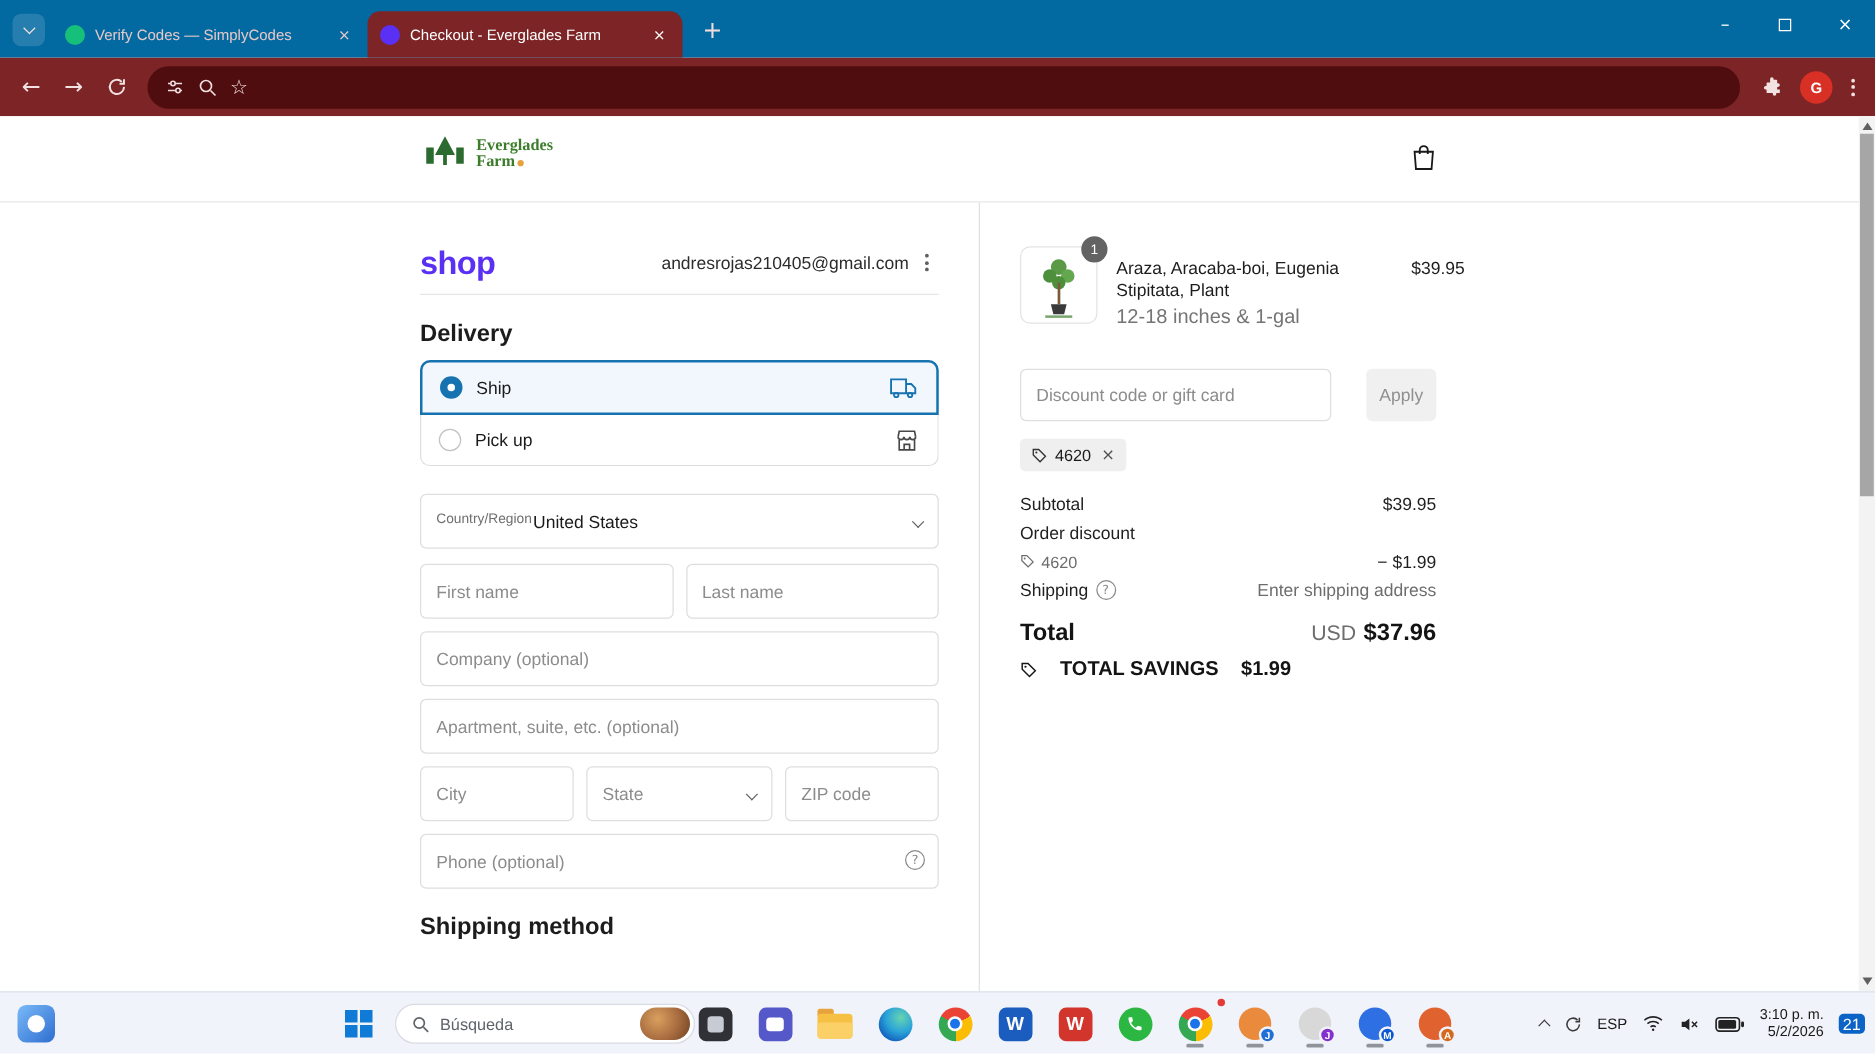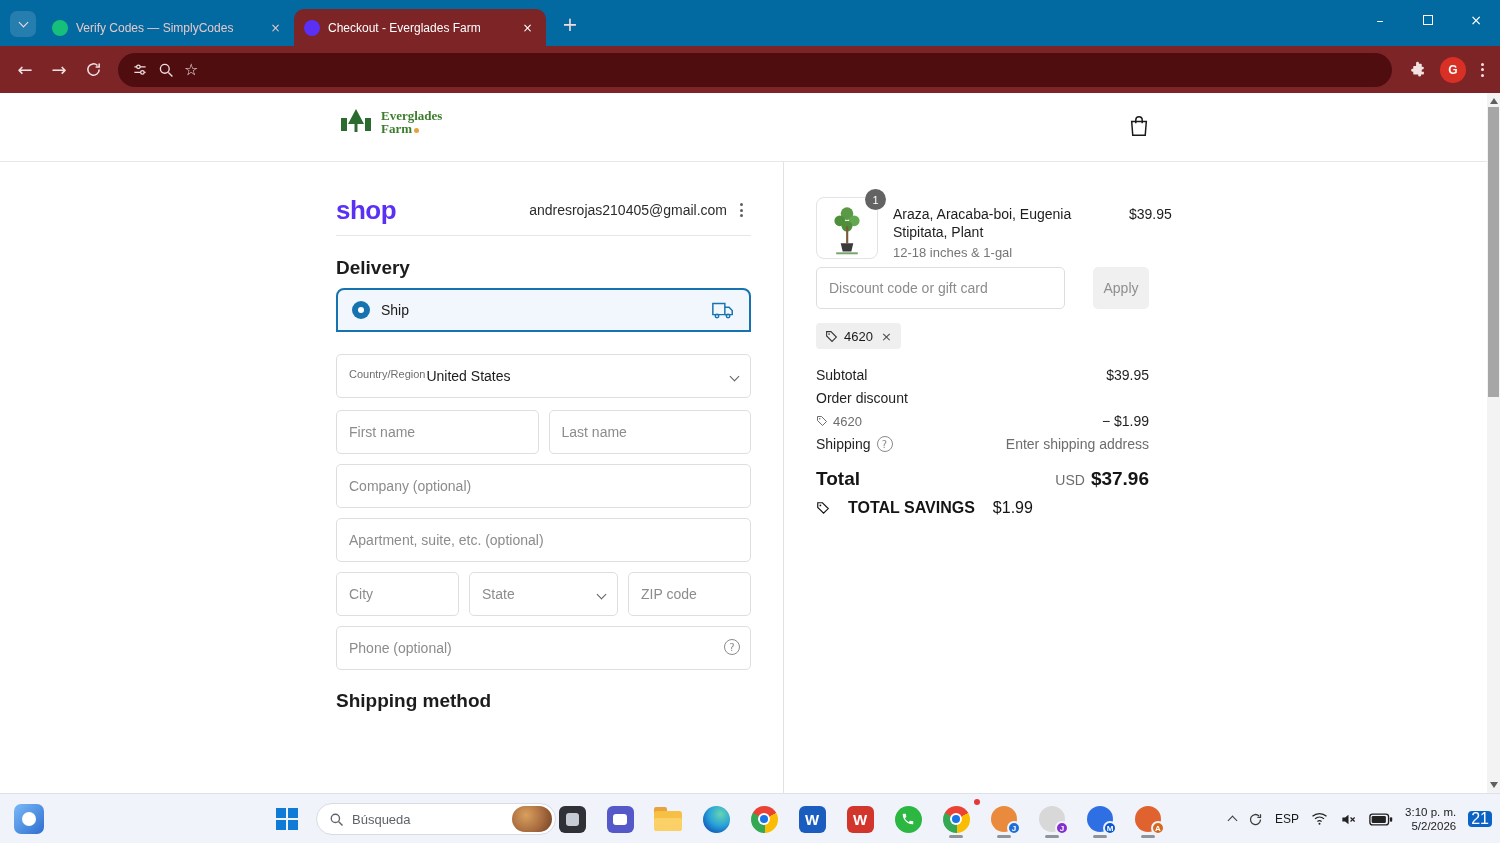--- a/index.html
+++ b/index.html
@@ -82,41 +82,41 @@
 
   
   .itemrow{display:flex;gap:15px}
   .thumbwrap{position:relative;width:62px;height:62px;flex:none}
   .thumb{width:62px;height:62px;border:1px solid #e3e3e3;border-radius:8px;background:#fff;display:flex;align-items:center;justify-content:center;overflow:hidden}
   .qtybadge{position:absolute;top:-8px;right:-8px;width:21px;height:21px;border-radius:50%;background:#636363;color:#fff;font-size:11px;display:flex;align-items:center;justify-content:center}
   .itemtext{flex:1;padding-top:8px}
   .ititlerow{display:flex;font-size:14px;color:#1d1d1d;line-height:18px}
   .ititle{width:236px}
   .iprice{margin-left:auto}
-  .ivariant{font-size:13px;color:#757575;margin-top:4px}
-
-  .discrow{display:flex;gap:28px;margin-top:7px}
+  .ivariant{font-size:16px;color:#757575;margin-top:4px}
+
+  .discrow{display:flex;gap:28px;margin-top:32px}
   .discinput{flex:1;height:42px;border:1px solid #dedede;border-radius:5px;padding:0 12px;font-size:14px;font-family:"Liberation Sans",sans-serif;color:#333;outline:none}
   .discinput::placeholder{color:#8c8c8c}
   .applybtn{width:56px;height:42px;border:none;border-radius:5px;background:#f0f0f0;color:#8f8f8f;font-size:14px;font-family:"Liberation Sans",sans-serif}
 
   .chiprow{margin-top:14px;display:flex}
   .chip{display:inline-flex;align-items:center;gap:6px;height:26px;padding:0 9px;background:#efefef;border-radius:4px;font-size:13px;color:#1a1a1a}
   .chipclose{font-size:13px;color:#4d4d4d;margin-left:2px}
 
   .totals{margin-top:18px}
   .srow{display:flex;justify-content:space-between;align-items:center;font-size:14px;color:#1f1f1f}
   .srow+.srow{margin-top:7px}
   .srow .gray{color:#6d6d6d}
   .subline{display:flex;align-items:center;gap:5px;color:#6d6d6d;font-size:13px}
   .shiplabel{display:flex;align-items:center;gap:6px}
   .trow{display:flex;justify-content:space-between;align-items:baseline;margin-top:16px}
   .tlabel{font-size:19px;font-weight:bold;color:#141414}
   .tvalue{font-size:19px;font-weight:bold;color:#141414}
-  .tcur{font-size:14px;color:#6d6d6d;font-weight:normal;margin-right:6px}
+  .tcur{font-size:17px;color:#6d6d6d;font-weight:normal;margin-right:6px}
   .savrow{display:flex;align-items:center;gap:18px;margin-top:9px;font-size:16px;font-weight:bold;color:#141414}
 
   
   .scrollbar{position:absolute;right:0;top:0;width:13px;height:700px;background:#f3f3f3}
   .sb-arrow{position:absolute;left:3px;width:0;height:0;border-left:4px solid transparent;border-right:4px solid transparent}
   .sb-up{top:5px;border-bottom:6px solid #606060}
   .sb-down{bottom:5px;border-top:6px solid #606060}
   .sb-thumb{position:absolute;top:14px;left:1px;width:11px;height:290px;background:#a6a6a6}
 
   
@@ -148,21 +148,21 @@
   .icon-chrome::after{content:"";position:absolute;inset:34%;background:#1a73e8;border-radius:50%}
   .icon-word{background:#1a5dbe}
   .icon-wred{background:#d2352c}
   .icon-wa{background:#2bb741}
   .reddot{position:absolute;top:-2px;right:-2px;width:10px;height:10px;border-radius:50%;background:#e53935;border:2px solid #f0f3fa;z-index:2}
   .pcircle{width:26px;height:26px;border-radius:50%;position:relative}
   .pbadge{position:absolute;bottom:-3px;right:-4px;width:14px;height:14px;border-radius:50%;border:2px solid #f0f3fa;color:#fff;font-size:8px;font-weight:bold;display:flex;align-items:center;justify-content:center}
   .tb-tray{position:absolute;right:8px;top:0;height:50px;display:flex;align-items:center;gap:12px}
   .traytxt{font-size:12px;color:#1a1a1a}
   .clock{text-align:right;font-size:11.5px;line-height:14px;color:#1a1a1a}
-  .notifbadge{min-width:21px;height:16px;border-radius:4px;background:#0b63c5;color:#fff;font-size:16px;display:flex;align-items:center;justify-content:center;padding:0 3px}
+  .notifbadge{min-width:21px;height:16px;border-radius:4px;background:#0b63c5;color:#fff;font-size:13px;display:flex;align-items:center;justify-content:center;padding:0 3px}
 </style>
 </head>
 <body>
 
 <div class="stage">
 
   <div class="tabstrip">
     <div class="tab-search">
         <span class="chev light"></span>
       </div>
@@ -265,20 +265,32 @@
         <div class="optgroup">
           <div class="opt opt-ship">
             <span class="radio-on"></span>
             <span>Ship</span>
             <span class="righticon">
               <svg width="24" height="20" viewBox="0 0 26 20" fill="none" stroke="#1773b0" stroke-width="1.6">
                   <path d="M2 3h13v12H2z"></path>
                   <path d="M15 7h4.5L23 10.5V15h-8"></path>
                   <circle cx="6.5" cy="16.5" r="1.9"></circle>
                   <circle cx="18.5" cy="16.5" r="1.9"></circle>
+                </svg>
+            </span>
+          </div>
+          <div class="opt opt-pick">
+            <span class="radio-off"></span>
+            <span>Pick up</span>
+            <span class="righticon">
+              <svg width="21" height="20" viewBox="0 0 24 22" fill="none" stroke="#474747" stroke-width="1.5">
+                  <path d="M4 8l1-5h14l1 5"></path>
+                  <path d="M4 8c0 1.6 1.1 2.7 2.7 2.7S9.3 9.6 9.3 8c0 1.6 1.1 2.7 2.7 2.7S14.7 9.6 14.7 8c0 1.6 1.1 2.7 2.7 2.7S20 9.6 20 8"></path>
+                  <path d="M5 11v9h14v-9"></path>
+                  <path d="M9.5 20v-5h5v5"></path>
                 </svg>
             </span>
           </div>
         </div>
 
         <div class="fauxselect">
           <div class="fs-lines">
             <span class="fs-label">Country/Region</span>
             <span class="fs-value">United States</span>
           </div>
@@ -391,21 +403,21 @@
             <div class="trow">
               <span class="tlabel">Total</span>
               <span class="tvalue"><span class="tcur">USD</span><span>$37.96</span></span>
             </div>
             <div class="savrow">
               <svg width="14" height="14" viewBox="0 0 24 24" fill="none" stroke="#141414" stroke-width="2">
                   <path d="M3 3h8l10 10-8 8L3 11V3z"></path>
                   <circle cx="7.5" cy="7.5" r="1.5" fill="#141414" stroke="none"></circle>
                 </svg>
               <span>TOTAL SAVINGS</span>
-              <span style="font-weight:normal">$1.99</span>
+              <span style="font-weight:bold">$1.99</span>
             </div>
           </div>
 
         </div>
       </div>
 
     </div>
 
     <div class="scrollbar">
       <span class="sb-arrow sb-up"></span>

